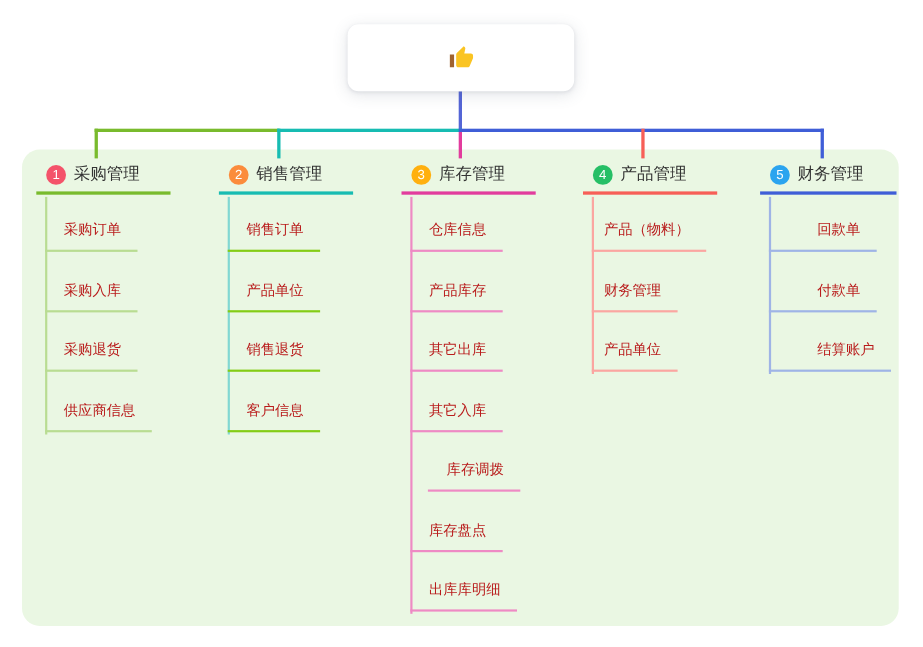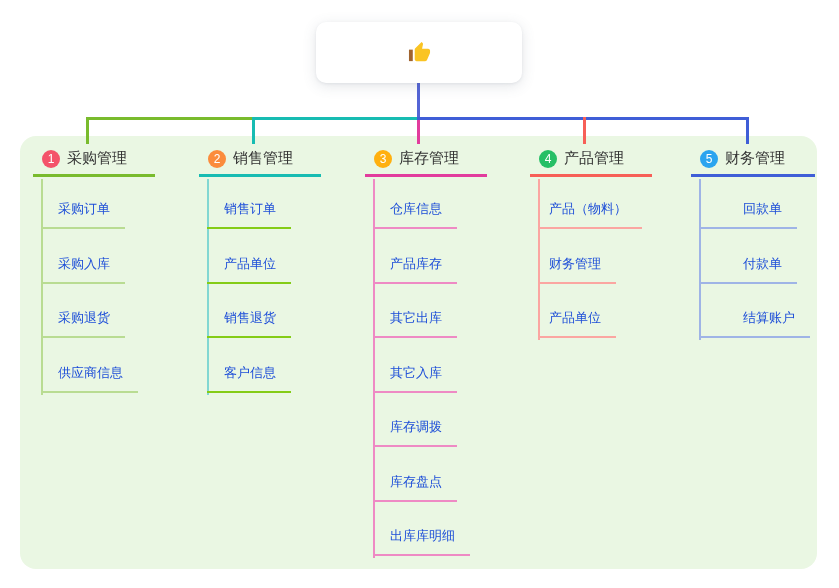--- a/index.html
+++ b/index.html
@@ -60,30 +60,30 @@
   .b5 .badge{background:#2ba4ef;}
   .vline{position:absolute;left:8px;top:39px;width:2px;}
   .b1 .vline{height:216px;background:#b9dc92;}
   .b2 .vline{height:216px;background:#82d7d2;}
   .b3 .vline{height:379px;background:#ee8ac4;}
   .b4 .vline{height:161px;background:#fba6a1;}
   .b5 .vline{height:161px;background:#9fb4e6;}
   .child{
     position:absolute;left:8px;
     display:inline-block;white-space:nowrap;
-    font-size:13px;line-height:18px;color:#1d4ed8;
+    font-size:13px;line-height:18px;color:#b91c1c;
     padding:0 15px 9px 17px;
   }
   .b1 .child{border-bottom:2px solid #b9dc92;}
   .b2 .child{border-bottom:2px solid #84cc16;}
   .b3 .child{border-bottom:2px solid #ee8ac4;}
   .b4 .child{border-bottom:2px solid #fba6a1;padding-left:11px;}
   .b5 .child{border-bottom:2px solid #9fb4e6;padding-left:44px;}
   .r0{top:60px;} .r1{top:115px;} .r2{top:169px;} .r3{top:224px;}
-  .r4{top:278px;} .r5{top:333px;} .r6{top:387px;}
+  .r4{top:278px;margin-left:16px;} .r5{top:333px;} .r6{top:387px;}
 </style>
 </head>
 <body>
 
 <div class="line c-rootline"></div>
 <div class="line c-bus-green"></div>
 <div class="line c-bus-teal"></div>
 <div class="line c-bus-blue"></div>
 <div class="line c-drop1"></div>
 <div class="line c-drop2"></div>

